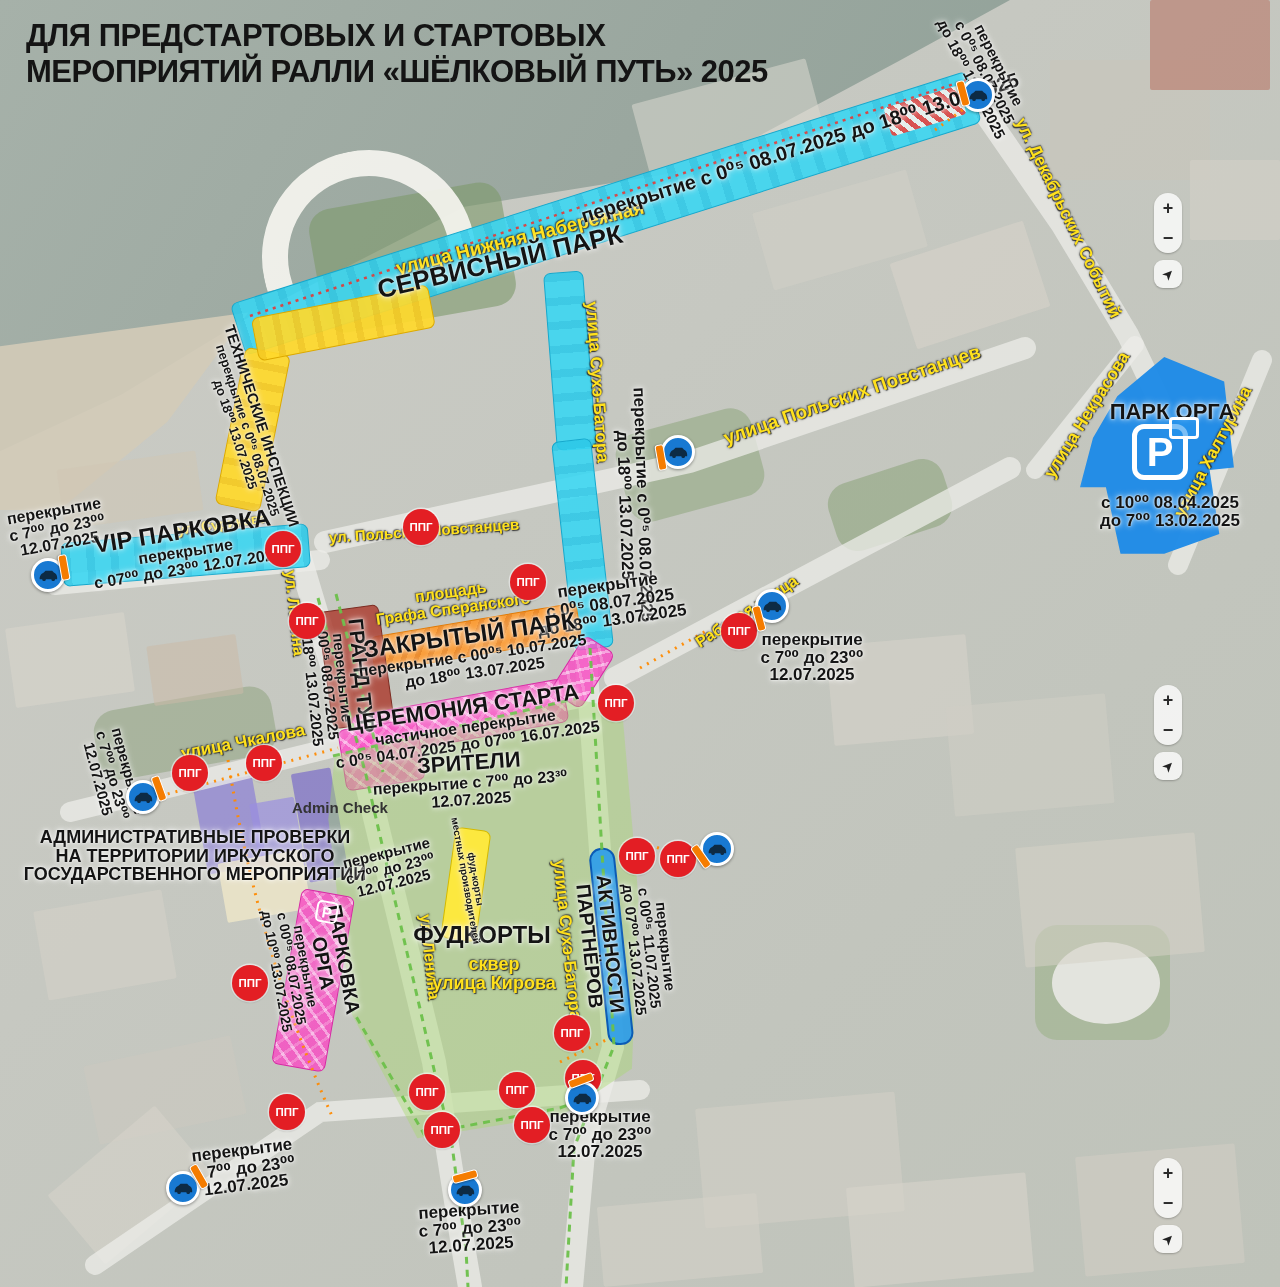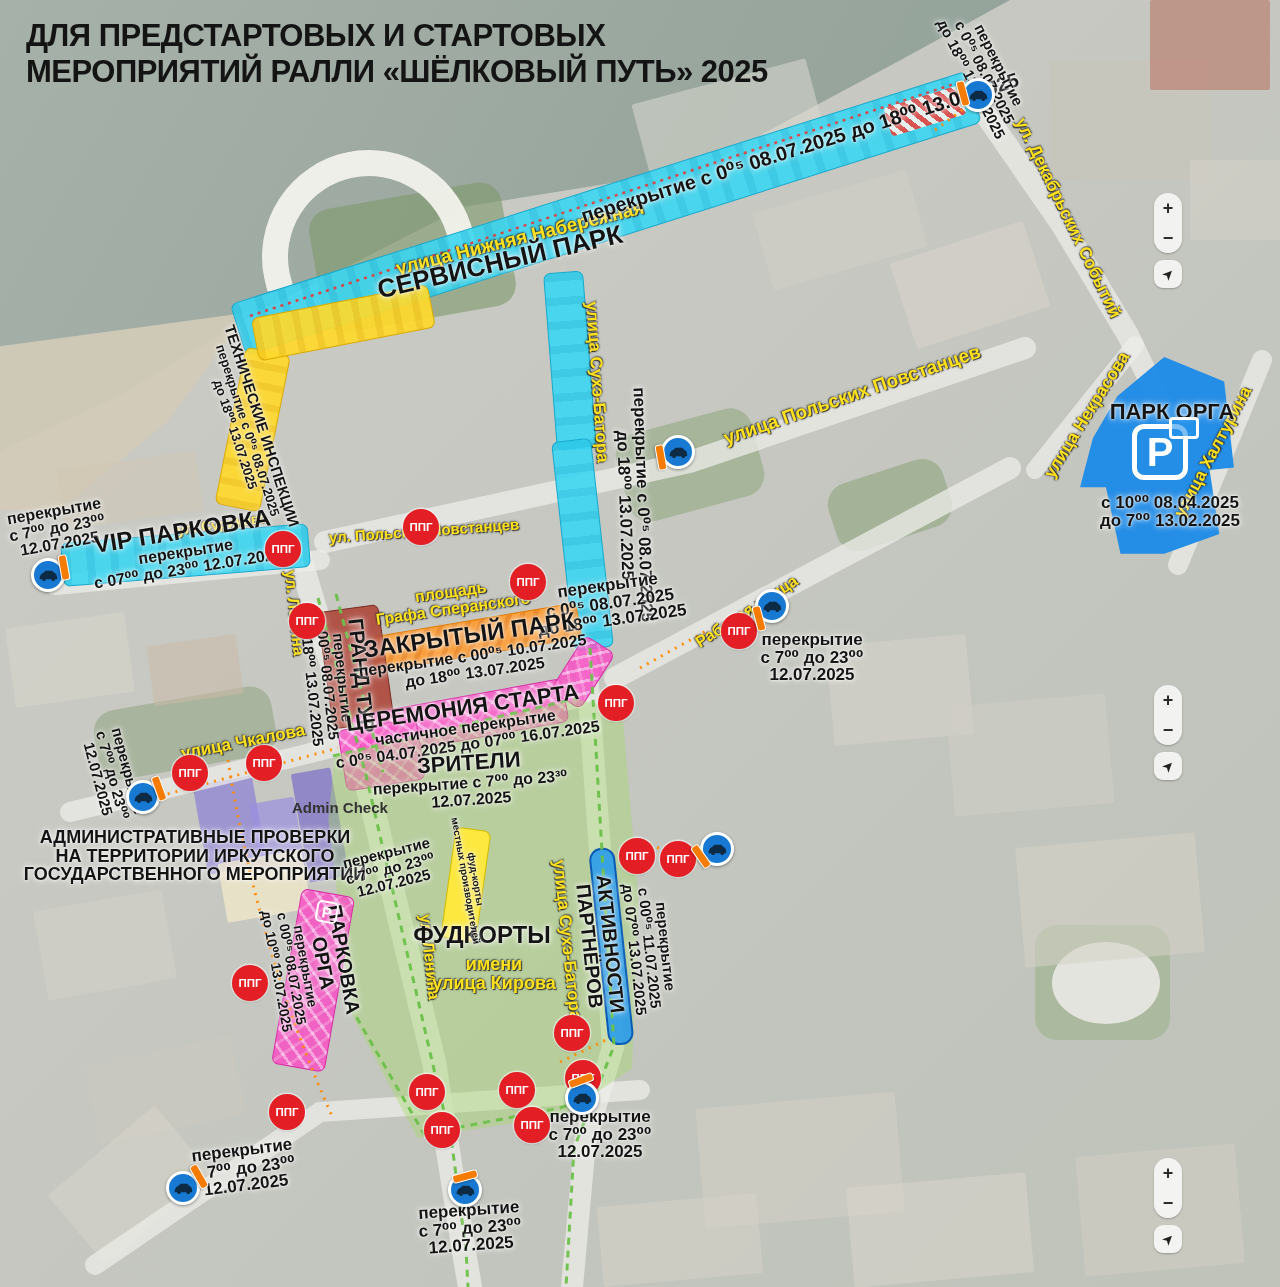--- a/index.html
+++ b/index.html
@@ -192,21 +192,21 @@
   <div class="st" style="left:294px;top:613px;--r:84deg;font-size:16px">ул. Ленина</div>
   <div class="st" style="left:429px;top:957px;--r:84deg;font-size:16px">ул. Ленина</div>
   <div class="st" style="left:243px;top:742px;--r:-11deg;font-size:17px">улица Чкалова</div>
   <div class="st" style="left:1087px;top:415px;--r:-58deg;font-size:17px">улица Некрасова</div>
   <div class="st" style="left:1213px;top:452px;--r:-62deg;font-size:17px">улица Халтурина</div>
   <div class="st" style="left:452px;top:601px;--r:-8deg;font-size:16px">
     <div>площадь</div>
     <div>Графа Сперанского</div>
   </div>
   <div class="st" style="left:494px;top:974px;font-size:18px">
-    <div>имени</div>
+    <div>сквер</div>
     <div>улица Кирова</div>
   </div>
 
   <div class="lbl" style="left:500px;top:262px;--r:-13deg;font-size:26px"><span class="big">СЕРВИСНЫЙ ПАРК</span></div>
   <div class="lbl" style="left:800px;top:148px;--r:-17.5deg;font-size:20px">перекрытие с 0⁰⁵ 08.07.2025 до 18⁰⁰ 13.07.2025</div>
 
   <div class="lbl" style="left:985px;top:72px;--r:63deg;font-size:15px">
     <div>перекрытие</div>
     <div>с 0⁰⁵ 08.07.2025</div>
     <div>до 18⁰⁰ 13.07.2025</div>

